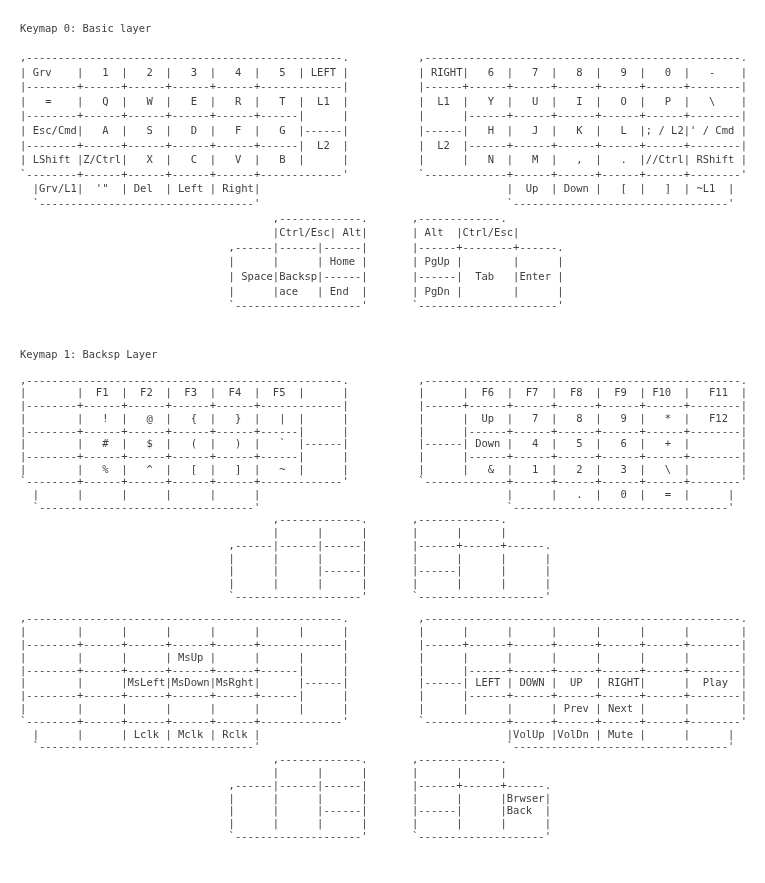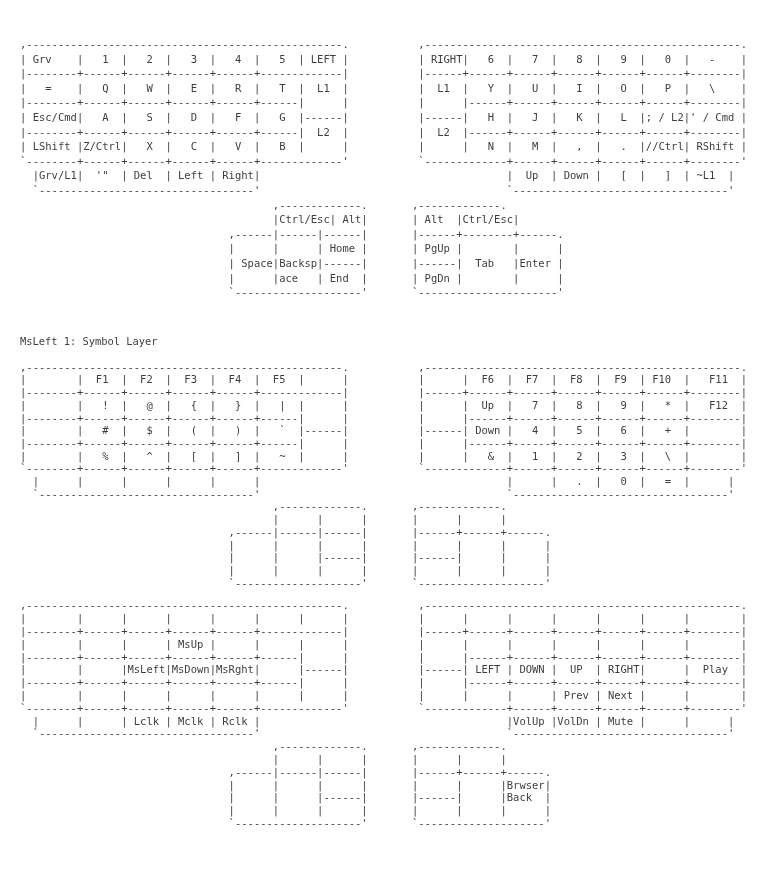--- a/index.html
+++ b/index.html
@@ -31,20 +31,21 @@
   pre.km-art-0 { line-height: 14.6px; margin: 15px 0 35px 0; }
   pre.km-art-1 { line-height: 12.7px; margin: 13px 0 9px 0; }
   pre.km-art-2 { line-height: 12.8px; margin: 10px 0 0 0; }
 </style>
 </head>
 <body>
 
 <main>
 
   <section class="keymap-section">
+    <div class="km-title">Keymap 0: Basic layer</div>
     <pre class="km-art km-art-0">,--------------------------------------------------.           ,--------------------------------------------------.
 | Grv    |   1  |   2  |   3  |   4  |   5  | LEFT |           | RIGHT|   6  |   7  |   8  |   9  |   0  |   -    |
 |--------+------+------+------+------+-------------|           |------+------+------+------+------+------+--------|
 |   =    |   Q  |   W  |   E  |   R  |   T  |  L1  |           |  L1  |   Y  |   U  |   I  |   O  |   P  |   \    |
 |--------+------+------+------+------+------|      |           |      |------+------+------+------+------+--------|
 | Esc/Cmd|   A  |   S  |   D  |   F  |   G  |------|           |------|   H  |   J  |   K  |   L  |; / L2|' / Cmd |
 |--------+------+------+------+------+------|  L2  |           |  L2  |------+------+------+------+------+--------|
 | LShift |Z/Ctrl|   X  |   C  |   V  |   B  |      |           |      |   N  |   M  |   ,  |   .  |//Ctrl| RShift |
 `--------+------+------+------+------+-------------'           `-------------+------+------+------+------+--------'
   |Grv/L1|  '"  | Del  | Left | Right|                                       |  Up  | Down |   [  |   ]  | ~L1  |
@@ -52,21 +53,21 @@
                                         ,-------------.       ,-------------.
                                         |Ctrl/Esc| Alt|       | Alt  |Ctrl/Esc|
                                  ,------|------|------|       |------+--------+------.
                                  |      |      | Home |       | PgUp |        |      |
                                  | Space|Backsp|------|       |------|  Tab   |Enter |
                                  |      |ace   | End  |       | PgDn |        |      |
                                  `--------------------'       `----------------------'</pre>
   </section>
 
   <section class="keymap-section">
-    <div class="km-title">MsLeft 1: Symbol Layer</div>
+    <div class="km-title">Keymap 1: Backsp Layer</div>
     <pre class="km-art km-art-1">,--------------------------------------------------.           ,--------------------------------------------------.
 |        |  F1  |  F2  |  F3  |  F4  |  F5  |      |           |      |  F6  |  F7  |  F8  |  F9  | F10  |   F11  |
 |--------+------+------+------+------+-------------|           |------+------+------+------+------+------+--------|
 |        |   !  |   @  |   {  |   }  |   |  |      |           |      |  Up  |   7  |   8  |   9  |   *  |   F12  |
 |--------+------+------+------+------+------|      |           |      |------+------+------+------+------+--------|
 |        |   #  |   $  |   (  |   )  |   `  |------|           |------| Down |   4  |   5  |   6  |   +  |        |
 |--------+------+------+------+------+------|      |           |      |------+------+------+------+------+--------|
 |        |   %  |   ^  |   [  |   ]  |   ~  |      |           |      |   &amp;  |   1  |   2  |   3  |   \  |        |
 `--------+------+------+------+------+-------------'           `-------------+------+------+------+------+--------'
   |      |      |      |      |      |                                       |      |   .  |   0  |   =  |      |

